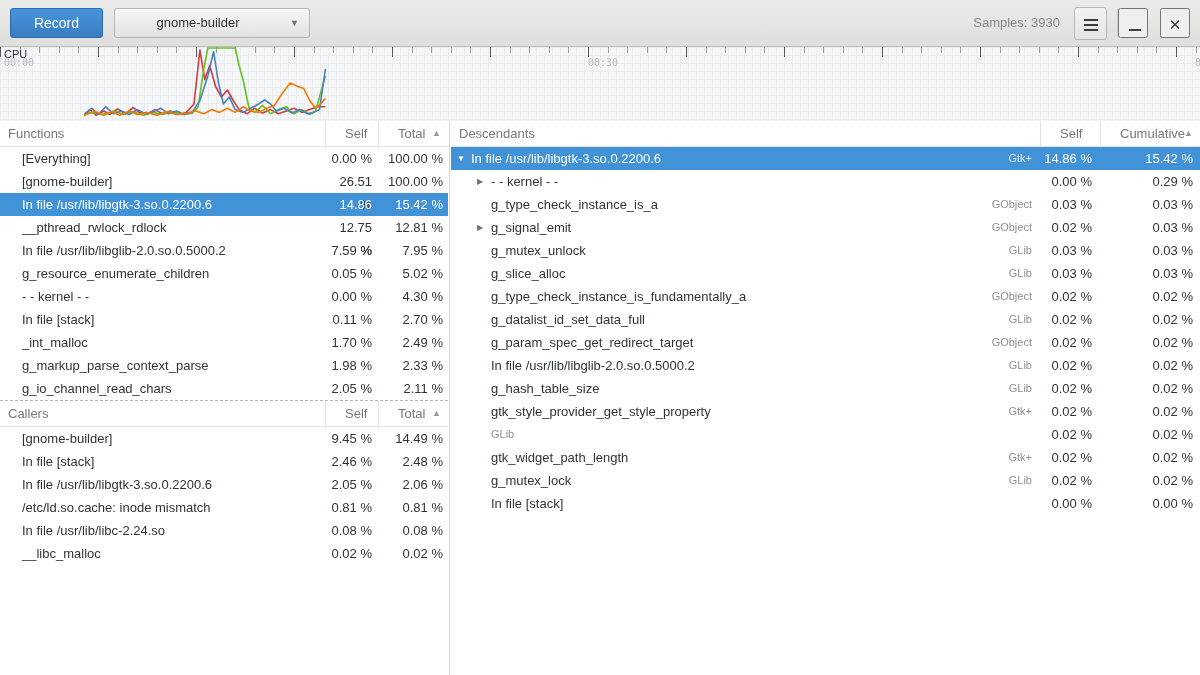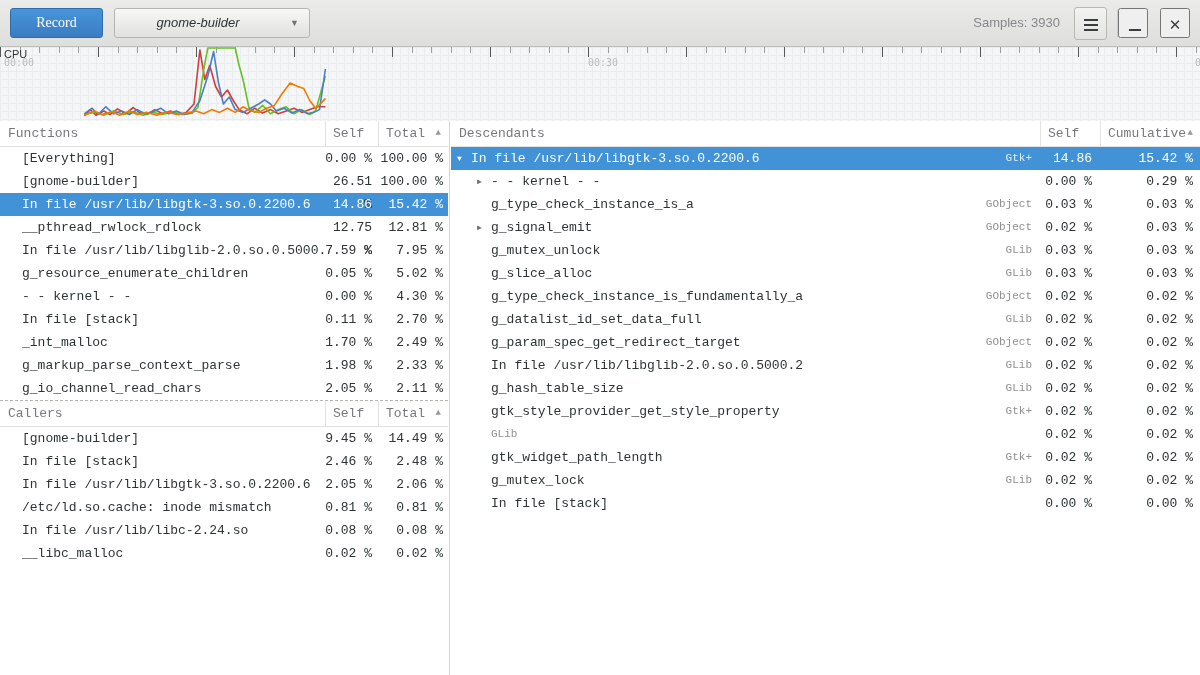--- a/index.html
+++ b/index.html
@@ -4,24 +4,24 @@
 <style>
   * { margin:0; padding:0; box-sizing:border-box; }
   html,body { width:1200px; height:675px; overflow:hidden; background:#fff;
               font-family:"Liberation Sans", sans-serif; font-size:13px; color:#2e3436; }
 
   
   .titlebar { position:absolute; left:0; top:0; width:1200px; height:47px;
               background:linear-gradient(#ebebea,#dededc); border-bottom:1px solid #bdbdbb; }
   .btn-record { position:absolute; left:10px; top:8px; width:93px; height:30px;
                 background:linear-gradient(#4795d9,#3a7cc2); border:1px solid #2e6cae;
-                border-radius:3px; color:#fff; font-size:14px; text-align:center; line-height:28px;font-family:Liberation Serif, serif; }
+                border-radius:3px; color:#fff; font-size:14px; text-align:center; line-height:28px; }
   .btn-process { position:absolute; left:114px; top:8px; width:196px; height:30px;
                  background:linear-gradient(#f7f7f6,#e1e1df); border:1px solid #b4b4b1;
-                 border-radius:3px; font-size:13px; color:#2e3436;font-style:italic; }
+                 border-radius:3px; font-size:13px; color:#2e3436; }
   .btn-process .lbl { position:absolute; left:0; right:28px; top:0; height:28px; line-height:28px; text-align:center; }
   .btn-process .caret { position:absolute; right:10px; top:0; height:28px; line-height:28px;
                         font-size:9px; color:#6f7276; }
   .title-block { position:absolute; left:300px; top:6px; width:600px; text-align:center; pointer-events:none; }
   .title-block .t { font-weight:bold; font-size:13px; color:#2e3436; }
   .title-block .s { font-size:12px; color:#8b8e8f; margin-top:3px; }
   .samples { position:absolute; right:140px; top:15px; font-size:13px; color:#85888b; }
   .btn-menu { position:absolute; left:1074px; top:7px; width:33px; height:33px;
               background:linear-gradient(#f3f3f2,#e3e3e1); border:1px solid #b7b7b4; border-radius:3px; }
   .btn-menu .bars { position:absolute; left:9px; top:11px; }
@@ -40,30 +40,30 @@
            background-size:8px 8px; }
   .graph .tick { position:absolute; top:0; width:1px; }
   .graph .tick.minor { height:6px; background:#9da0a0; }
   .graph .tick.major { height:10px; background:#55585a; }
   .graph .cpu-label { position:absolute; left:4px; top:1px; font-size:11px; color:#2e3436; }
   .graph .time-label { position:absolute; top:10px; font-size:10px;
                        font-family:"DejaVu Sans Mono", monospace; color:#b8bcbe; }
   .graph svg { position:absolute; left:0; top:0; }
 
   
-  .main { position:absolute; left:0; top:121px; width:1200px; height:554px; background:#fff;font-family:Liberation Mono, monospace; }
+  .main { position:absolute; left:0; top:121px; width:1200px; height:554px; background:#fff; }
   .pane-left { position:absolute; left:0; top:0; width:448px; height:554px; }
   .splitter { position:absolute; left:448px; top:0; width:2px; height:554px; background:#fff;
               border-right:1px solid #d6d6d4; }
   .pane-right { position:absolute; left:451px; top:0; width:749px; height:554px; }
 
   .thead { display:flex; height:26px; line-height:25px; color:#77787b;
            border-bottom:1px solid #e3e3e1; background:#fff; }
   .thead .hname { flex:1; padding-left:8px; }
-  .thead .hnum { padding-left:7px; border-left:1px solid #e3e3e1; position:relative; }
+  .thead .hnum { padding-left:19px; border-left:1px solid #e3e3e1; position:relative; }
   .thead .sort { position:absolute; right:7px; top:0; font-size:9px; color:#98989b; }
   .w-self-l { width:53px; } .w-total-l { width:70px; }
   .w-self-r { width:60px; } .w-cum-r { width:100px; }
 
   .row { display:flex; height:23px; line-height:23px; background:#fff; }
   .row.selected { background:#4292d8; color:#fff; }
   .row .cname { flex:1; padding-left:22px; white-space:nowrap; overflow:hidden; display:flex; }
   .row .cnum { text-align:right; }
   .row .cnum.w-self-l { padding-right:6px; }
   .row .cnum.w-total-l { padding-right:5px; }

